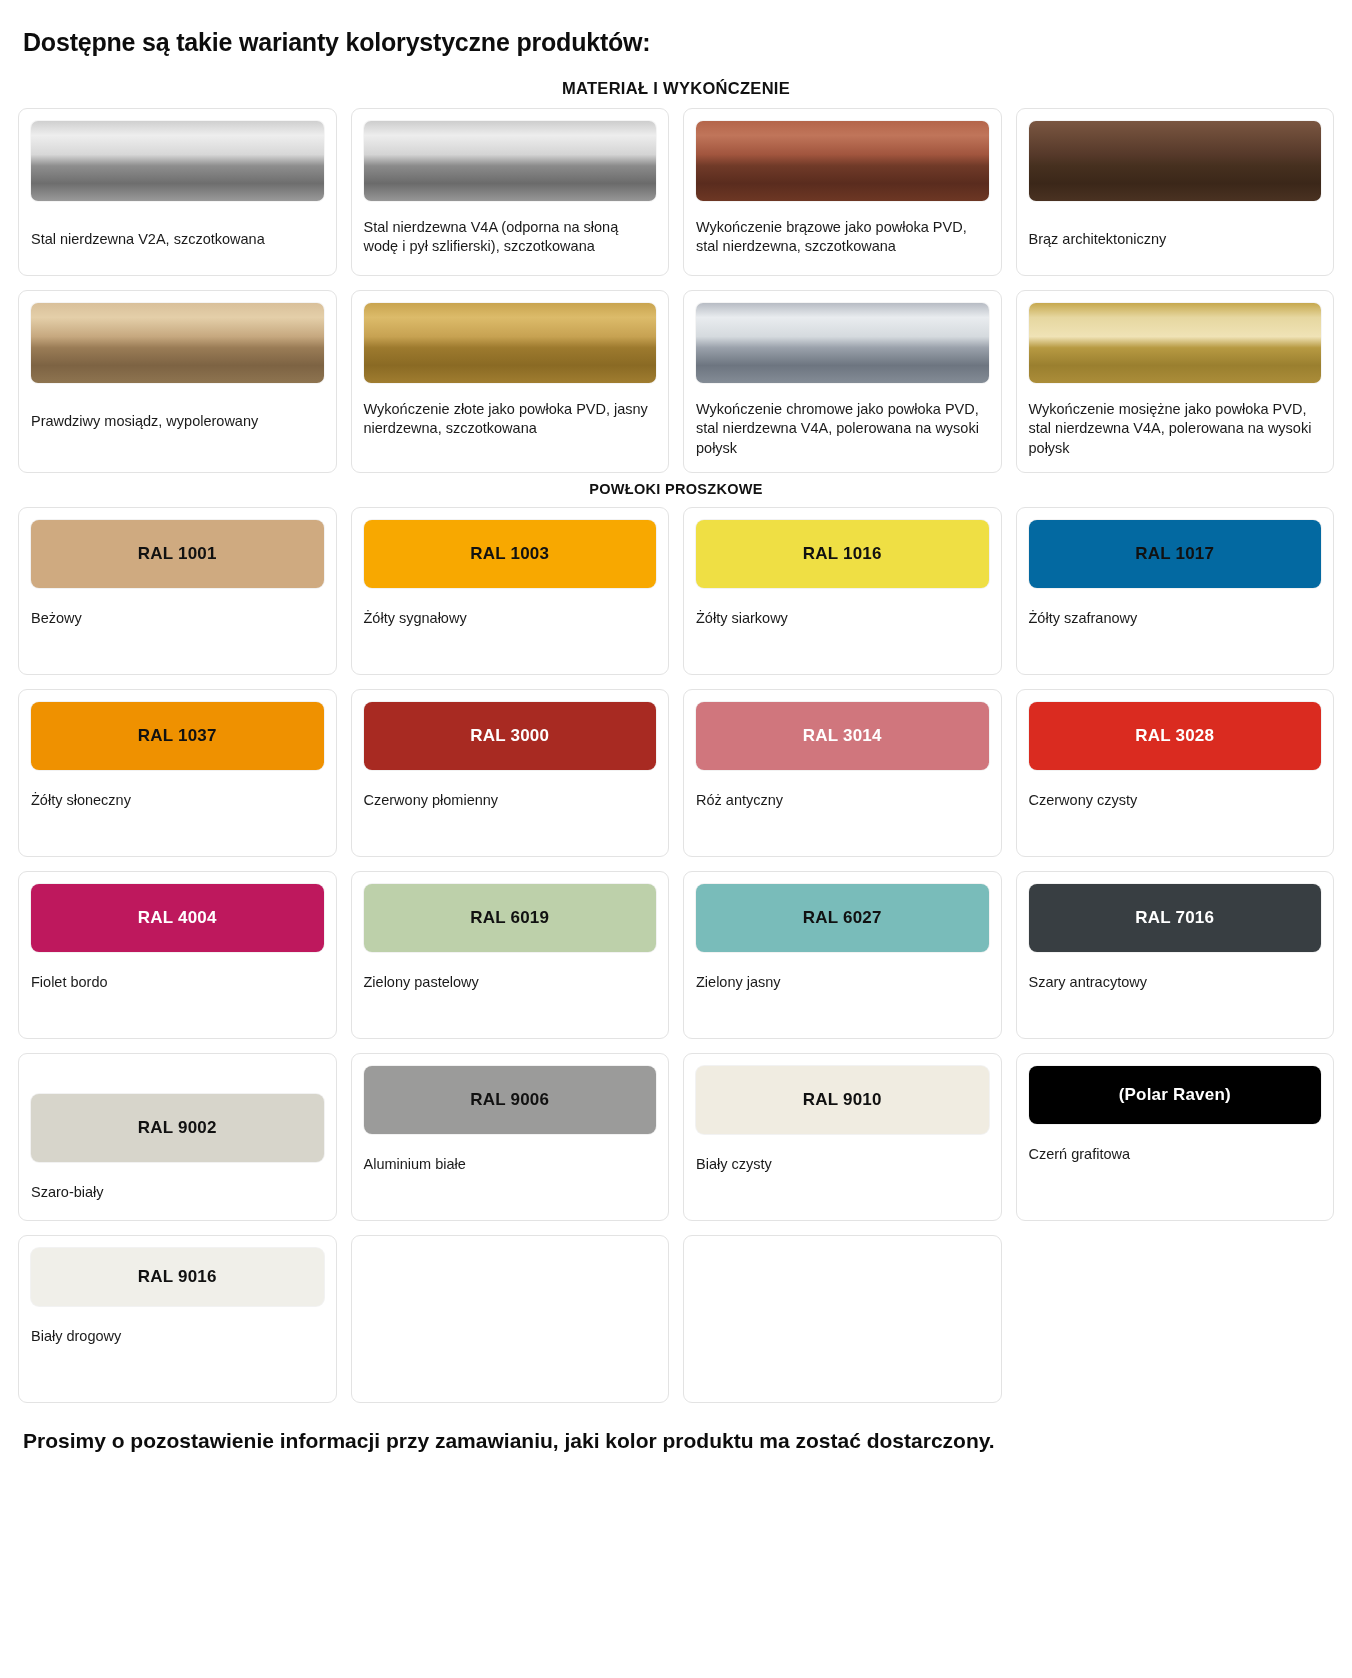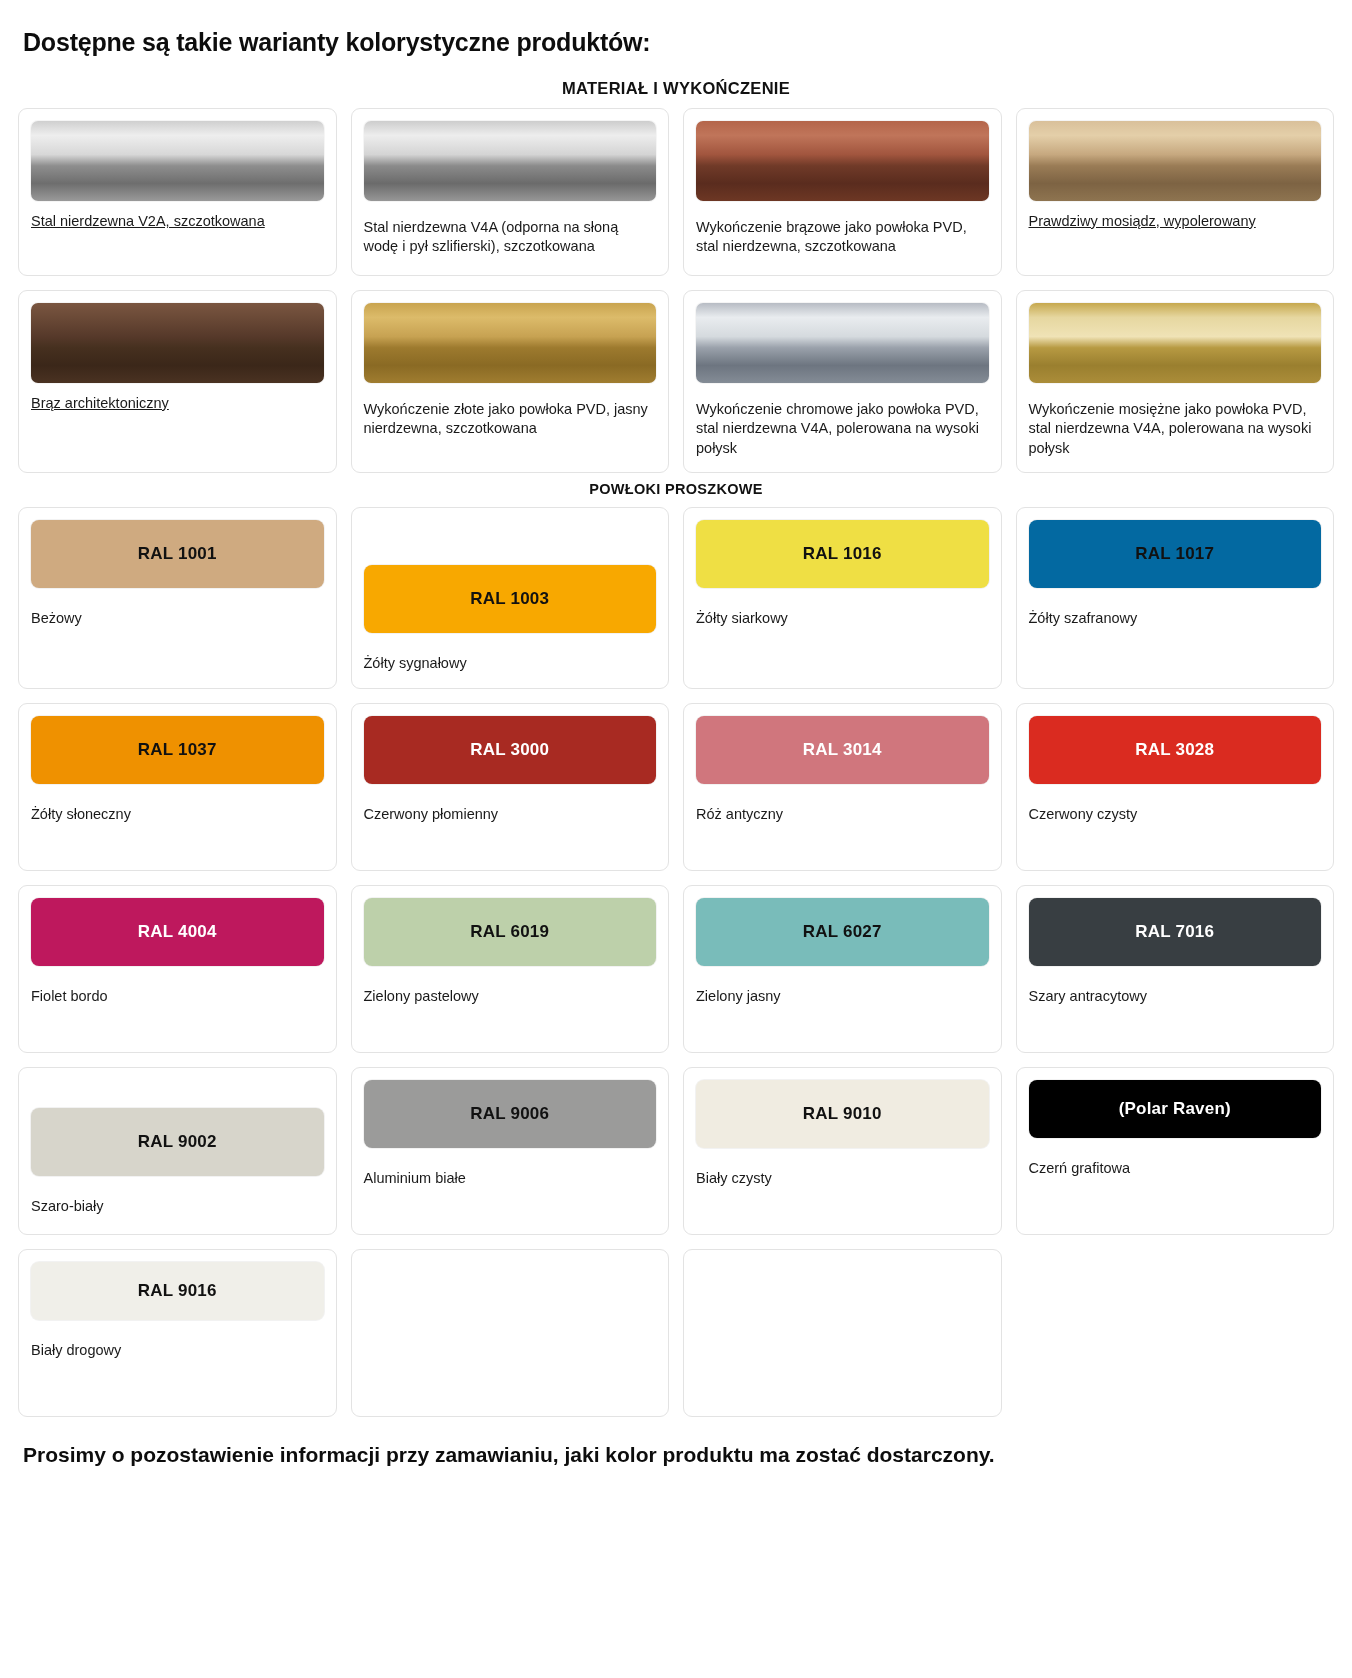--- a/index.html
+++ b/index.html
@@ -57,21 +57,21 @@
     border-radius:7px;
     width:100%;
     box-shadow:0 0 0 1px rgba(0,0,0,0.04);
   }
   .mat-label{
     margin-top:17px;
     font-size:14.5px;
     line-height:1.34;
     color:#1a1a1a;
   }
-  .mat-grid .card.lbl2 .mat-label{margin-top:11px;text-decoration:underline;}
+  .mat-grid .card.lbl2 .mat-label{margin-top:29px;}
   
   .ral-grid .card{min-height:168px;}
   .chip{
     height:68px;
     border-radius:8px;
     display:flex;
     align-items:center;
     justify-content:center;
     font-size:17px;
     font-weight:bold;
@@ -111,27 +111,27 @@
       </div>
       <div class="card">
         <div class="swatch-metal" style="background: linear-gradient(rgb(205, 205, 205) 0%, rgb(237, 237, 237) 18%, rgb(212, 212, 212) 42%, rgb(139, 139, 139) 56%, rgb(107, 107, 107) 78%, rgb(151, 151, 151) 100%);"></div>
         <div class="mat-label">Stal nierdzewna V4A (odporna na słoną wodę i pył szlifierski), szczotkowana</div>
       </div>
       <div class="card">
         <div class="swatch-metal" style="background: linear-gradient(rgb(180, 101, 74) 0%, rgb(192, 117, 90) 18%, rgb(161, 85, 62) 42%, rgb(112, 58, 40) 56%, rgb(90, 44, 30) 78%, rgb(109, 55, 36) 100%);"></div>
         <div class="mat-label">Wykończenie brązowe jako powłoka PVD, stal nierdzewna, szczotkowana</div>
       </div>
       <div class="card lbl2">
+        <div class="swatch-metal" style="background: linear-gradient(rgb(122, 86, 65) 0%, rgb(107, 74, 55) 18%, rgb(86, 57, 42) 42%, rgb(70, 48, 31) 56%, rgb(59, 39, 25) 78%, rgb(74, 50, 34) 100%);"></div>
+        <div class="mat-label">Brąz architektoniczny</div>
+      </div>
+      <div class="card lbl2">
         <div class="swatch-metal" style="background: linear-gradient(rgb(217, 192, 154) 0%, rgb(228, 207, 169) 18%, rgb(198, 168, 127) 42%, rgb(154, 124, 86) 56%, rgb(125, 99, 67) 78%, rgb(142, 116, 80) 100%);"></div>
         <div class="mat-label">Prawdziwy mosiądz, wypolerowany</div>
       </div>
-      <div class="card lbl2">
-        <div class="swatch-metal" style="background: linear-gradient(rgb(122, 86, 65) 0%, rgb(107, 74, 55) 18%, rgb(86, 57, 42) 42%, rgb(70, 48, 31) 56%, rgb(59, 39, 25) 78%, rgb(74, 50, 34) 100%);"></div>
-        <div class="mat-label">Brąz architektoniczny</div>
-      </div>
       <div class="card">
         <div class="swatch-metal" style="background: linear-gradient(rgb(201, 164, 79) 0%, rgb(220, 187, 106) 18%, rgb(199, 162, 82) 42%, rgb(157, 122, 46) 56%, rgb(138, 106, 36) 78%, rgb(160, 125, 48) 100%);"></div>
         <div class="mat-label">Wykończenie złote jako powłoka PVD, jasny nierdzewna, szczotkowana</div>
       </div>
       <div class="card">
         <div class="swatch-metal" style="background: linear-gradient(rgb(183, 188, 196) 0%, rgb(233, 236, 239) 18%, rgb(213, 218, 222) 42%, rgb(154, 161, 171) 56%, rgb(109, 117, 128) 78%, rgb(132, 140, 150) 100%);"></div>
         <div class="mat-label">Wykończenie chromowe jako powłoka PVD, stal nierdzewna V4A, polerowana na wysoki połysk</div>
       </div>
       <div class="card">
         <div class="swatch-metal" style="background: linear-gradient(rgb(198, 168, 78) 0%, rgb(230, 215, 160) 18%, rgb(240, 227, 182) 42%, rgb(183, 154, 66) 56%, rgb(154, 127, 47) 78%, rgb(171, 141, 57) 100%);"></div>
@@ -140,21 +140,21 @@
     </div>
 
   <div class="section-title powder">POWŁOKI PROSZKOWE</div>
 
   <div class="grid ral-grid" id="ral-grid">
       <div class="card">
         <div class="chip" style="background: rgb(207, 170, 128); color: rgb(17, 17, 17);">RAL 1001</div>
         <div class="ral-name">Beżowy</div>
       </div>
       <div class="card">
-        <div class="chip" style="background: rgb(248, 168, 0); color: rgb(17, 17, 17); margin-top: 45px;">RAL 1003</div>
+        <div class="chip" style="background: rgb(248, 168, 0); color: rgb(17, 17, 17);">RAL 1003</div>
         <div class="ral-name">Żółty sygnałowy</div>
       </div>
       <div class="card">
         <div class="chip" style="background: rgb(239, 223, 68); color: rgb(17, 17, 17);">RAL 1016</div>
         <div class="ral-name">Żółty siarkowy</div>
       </div>
       <div class="card">
         <div class="chip" style="background: #0369a1; color: rgb(17, 17, 17);">RAL 1017</div>
         <div class="ral-name">Żółty szafranowy</div>
       </div>

